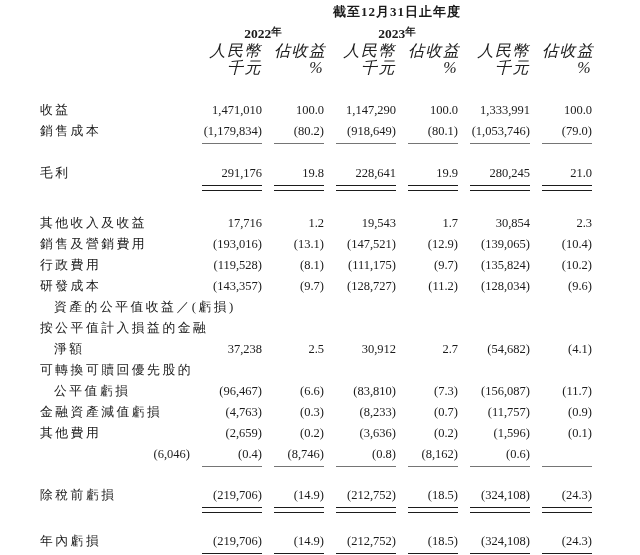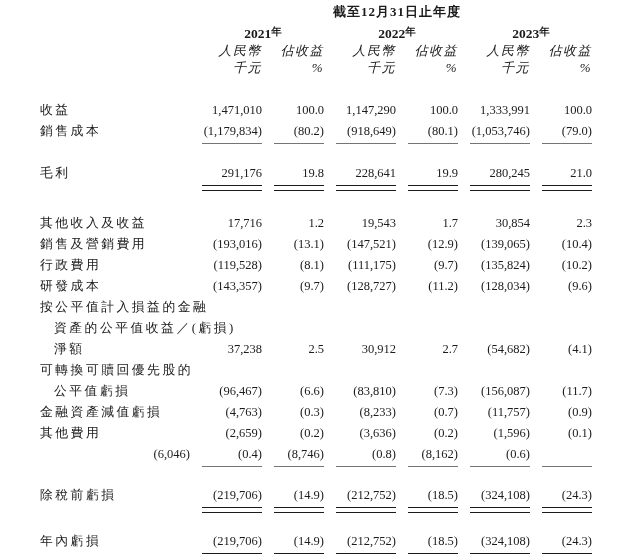--- a/index.html
+++ b/index.html
@@ -35,21 +35,21 @@
   .title-row{height:20px;line-height:20px;}
   .title{
     margin-left:202px;width:390px;text-align:center;
     font-weight:bold;letter-spacing:1px;font-size:13px;
   }
   .year-row{height:20px;line-height:20px;}
   .year-cell{text-align:center;font-weight:bold;font-size:13.5px;}
   .year-cell .yr{font-size:10.5px;vertical-align:2.5px;letter-spacing:0;}
   .sub-row{height:17px;line-height:17px;}
   .sub{
-    text-align:right;font-style:italic;font-size:13px;letter-spacing:1.5px;
+    text-align:right;font-style:italic;font-size:16px;letter-spacing:1.5px;
     white-space:nowrap;
   }
 
   .row{height:21px;line-height:21px;}
   .cell{white-space:nowrap;overflow:visible;}
   .label{letter-spacing:2.5px;font-size:12.8px;}
   .label.indent{padding-left:14px;}
   .num{text-align:right;font-size:12.5px;}
   .row.bold .label,.row.bold .num{font-weight:normal;}
 
@@ -68,21 +68,20 @@
 <body>
 
 <div class="page">
 
   <div class="title-row">
     <div class="title">截至12月31日止年度</div>
   </div>
 
   <div class="ygrid year-row">
     <div></div>
-    <div class="year-cell"><span>2021</span><span class="yr">年</span></div>
     <div class="year-cell"><span>2022</span><span class="yr">年</span></div>
     <div class="year-cell"><span>2023</span><span class="yr">年</span></div>
   </div>
 
   <div class="grid sub-row">
     <div></div>
     <div class="sub">人民幣</div>
     <div class="sub">佔收益</div>
     <div class="sub">人民幣</div>
     <div class="sub">佔收益</div>
@@ -179,30 +178,30 @@
       <div class="grid row">
         <div class="cell label">研發成本</div>
         <div class="cell num">(143,357)</div>
         <div class="cell num">(9.7)</div>
         <div class="cell num">(128,727)</div>
         <div class="cell num">(11.2)</div>
         <div class="cell num">(128,034)</div>
         <div class="cell num">(9.6)</div>
       </div>
       <div class="grid row">
+        <div class="cell label indent">資產的公平值收益／(虧損)</div>
+        <div class="cell num"></div>
+        <div class="cell num"></div>
+        <div class="cell num"></div>
+        <div class="cell num"></div>
+        <div class="cell num"></div>
+        <div class="cell num"></div>
+      </div>
+      <div class="grid row">
         <div class="cell label">按公平值計入損益的金融</div>
-        <div class="cell num"></div>
-        <div class="cell num"></div>
-        <div class="cell num"></div>
-        <div class="cell num"></div>
-        <div class="cell num"></div>
-        <div class="cell num"></div>
-      </div>
-      <div class="grid row">
-        <div class="cell label indent">資產的公平值收益／(虧損)</div>
         <div class="cell num"></div>
         <div class="cell num"></div>
         <div class="cell num"></div>
         <div class="cell num"></div>
         <div class="cell num"></div>
         <div class="cell num"></div>
       </div>
       <div class="grid row">
         <div class="cell label indent">淨額</div>
         <div class="cell num">37,238</div>

